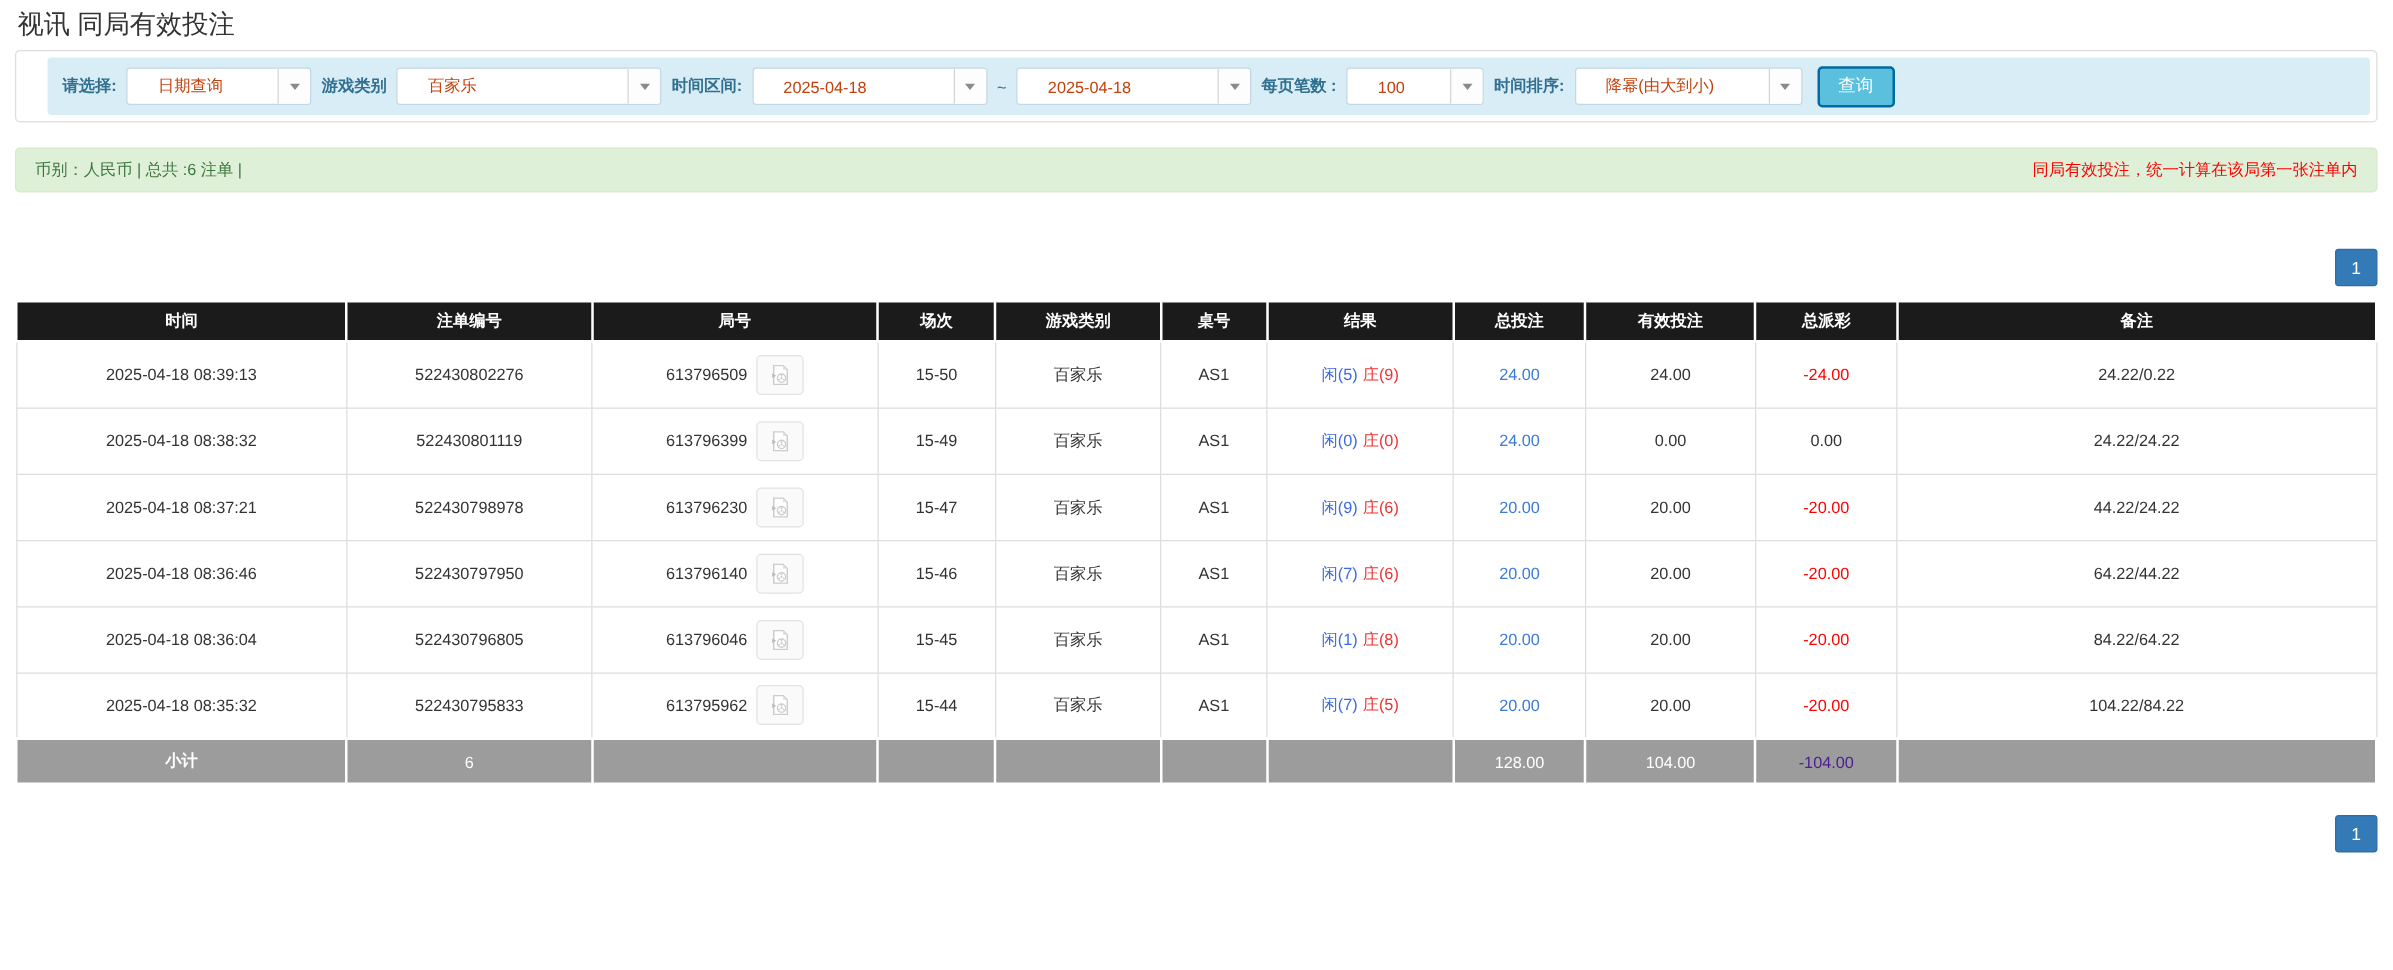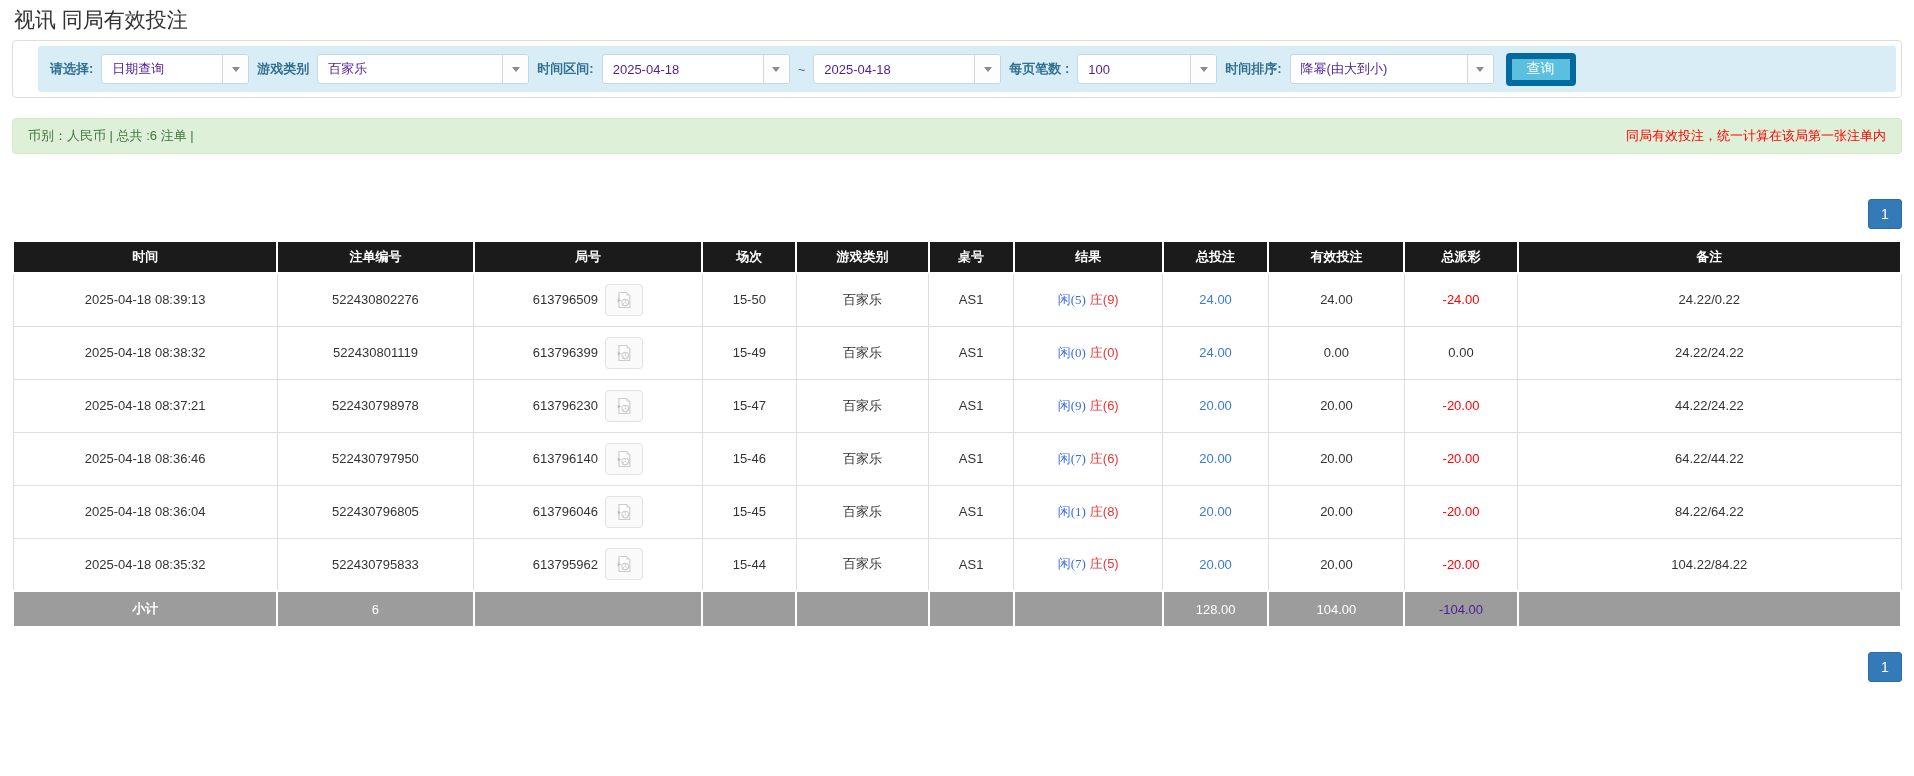--- a/index.html
+++ b/index.html
@@ -5,25 +5,25 @@
   * { margin:0; padding:0; box-sizing:border-box; }
   html,body { width:1914px; height:776px; background:#fff; overflow:hidden;
     font-family:"Liberation Sans","DejaVu Sans",sans-serif; }
   .page-title { font-size:21px; color:#333; margin:9px 0 9px 14px; line-height:22px; font-weight:400; }
 
   
   .filter-panel { margin:0 12px; border:1px solid #ddd; border-radius:4px; padding:5px; background:#fff; }
   .filter-bar { background:#d9edf7; border-radius:3px; height:46px; display:flex; align-items:center; padding:0 12px; gap:8px;margin-left:20px; }
   .f-label { color:#31708f; font-weight:bold; font-size:13px; white-space:nowrap; }
   .combo { display:inline-flex; align-items:stretch; background:#fff; border:1px solid #c3d7e4; border-radius:3px; height:30px; overflow:hidden; }
-  .combo-text { flex:1; display:flex; align-items:center; padding:0 10px; font-size:13px; color:#4c1d95; white-space:nowrap; }
+  .combo-text { flex:1; display:flex; align-items:center; padding:0 24px; font-size:13px; color:#c2410c; white-space:nowrap; }
   .combo-arrow { width:26px; border-left:1px solid #d5d5d5; display:flex; align-items:center; justify-content:center; background:#fdfdfd; cursor:pointer; }
   .caret { width:0; height:0; border-left:4px solid transparent; border-right:4px solid transparent; border-top:5px solid #8a8a8a; }
   .tilde { color:#31708f; font-size:13px; }
-  .btn-search { background:#5bc0de; border:6px solid #0369a1; color:#fff; font-size:14px; border-radius:4px; height:33px; padding:0 15px; margin-left:4px; cursor:pointer; }
+  .btn-search { background:#5bc0de; border:2px solid #0369a1; color:#fff; font-size:14px; border-radius:4px; height:33px; padding:0 15px; margin-left:4px; cursor:pointer; }
 
   
   .summary-bar { margin:20px 12px 0; background:#dff0d8; border:1px solid #d6e9c6; border-radius:4px; height:36px;
     display:flex; align-items:center; justify-content:space-between; padding:0 15px; font-size:13px; }
   .summary-left { color:#3c763d; }
   .summary-right { color:#ff0000; }
 
   
   .pager-row { margin:0 12px; display:flex; justify-content:flex-end; }
   .pager-top { margin-top:45px; }
@@ -31,21 +31,21 @@
   .page-btn { background:#337ab7; border:1px solid #2e6da4; color:#fff; font-size:14px; border-radius:3px;
     min-width:34px; height:30px; display:flex; align-items:center; justify-content:center; cursor:pointer; }
 
   
   table { width:1890px; margin:11px 12px 0; border-collapse:collapse; table-layout:fixed; font-size:13px; }
   thead th { background:#1b1b1b; color:#fff; font-weight:bold; height:32px; border:2px solid #fff; }
   tbody td { height:53px; border:1px solid #ddd; text-align:center; color:#333; background:#fff; }
   .round-cell { display:flex; align-items:center; justify-content:center; gap:7px; }
   .video-btn { width:38px; height:32px; background:#fafafa; border:1px solid #e2e2e2; border-radius:4px;
     display:inline-flex; align-items:center; justify-content:center; cursor:pointer; }
-  .player { color:#3c6ae0;font-family:Liberation Serif, serif; }
+  .player { color:#3c6ae0; }
   .banker { color:#eb3333; margin-left:4px; }
   .amt-blue { color:#3a7bd5; cursor:pointer; }
   .red { color:#ff0000; }
   tfoot td { background:#9c9c9c; color:#fff; height:36px; border:2px solid #fff; text-align:center; }
   tfoot .foot-label { font-weight:bold; }
   tfoot td.red { color:#4c1d95; }
 </style>
 </head>
 <body>
 
@@ -78,29 +78,29 @@
     </div>
     <span class="tilde">~</span>
     <div class="combo" style="width:188px">
       <span class="combo-text">2025-04-18</span>
       <span class="combo-arrow">
           <i class="caret"></i>
         </span>
     </div>
 
     <span class="f-label">每页笔数 :</span>
-    <div class="combo" style="width:140px">
+    <div class="combo" style="width:110px">
       <span class="combo-text">100</span>
       <span class="combo-arrow">
           <i class="caret"></i>
         </span>
     </div>
 
     <span class="f-label">时间排序:</span>
-    <div class="combo" style="width:204px">
+    <div class="combo" style="width:182px">
       <span class="combo-text">降幂(由大到小)</span>
       <span class="combo-arrow">
           <i class="caret"></i>
         </span>
     </div>
 
     <button class="btn-search">查询</button>
   </div>
 </div>
 

